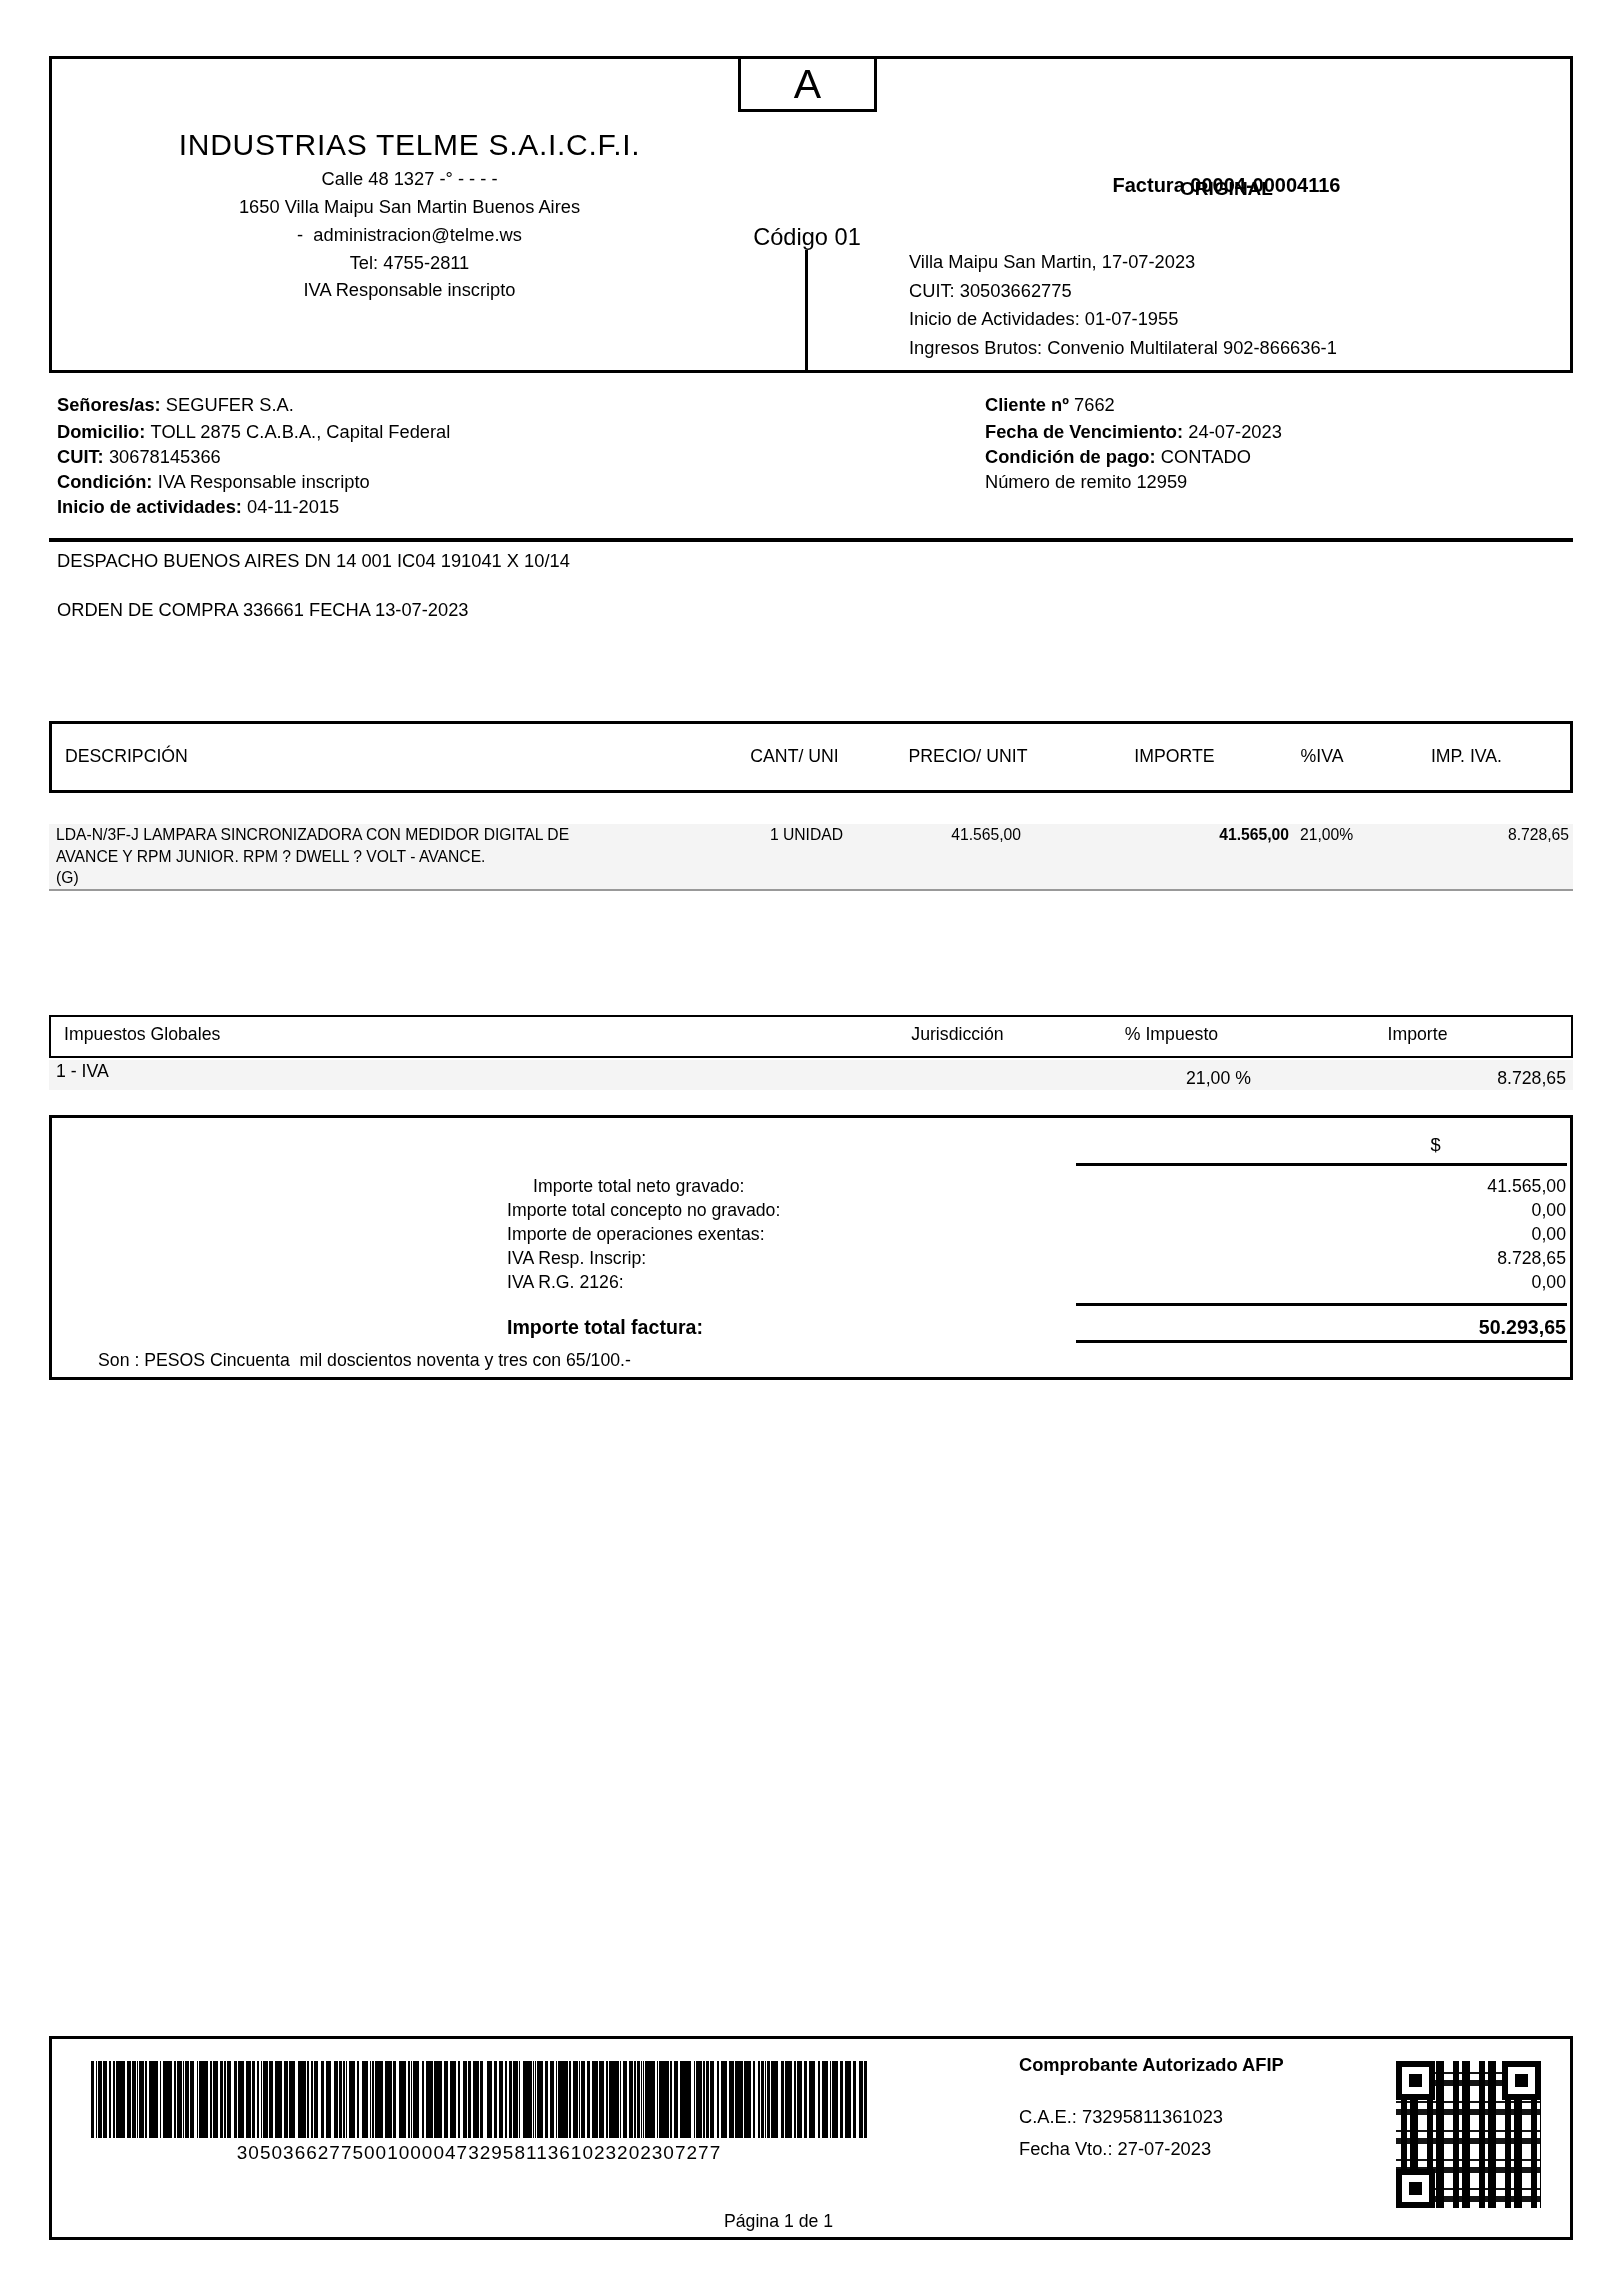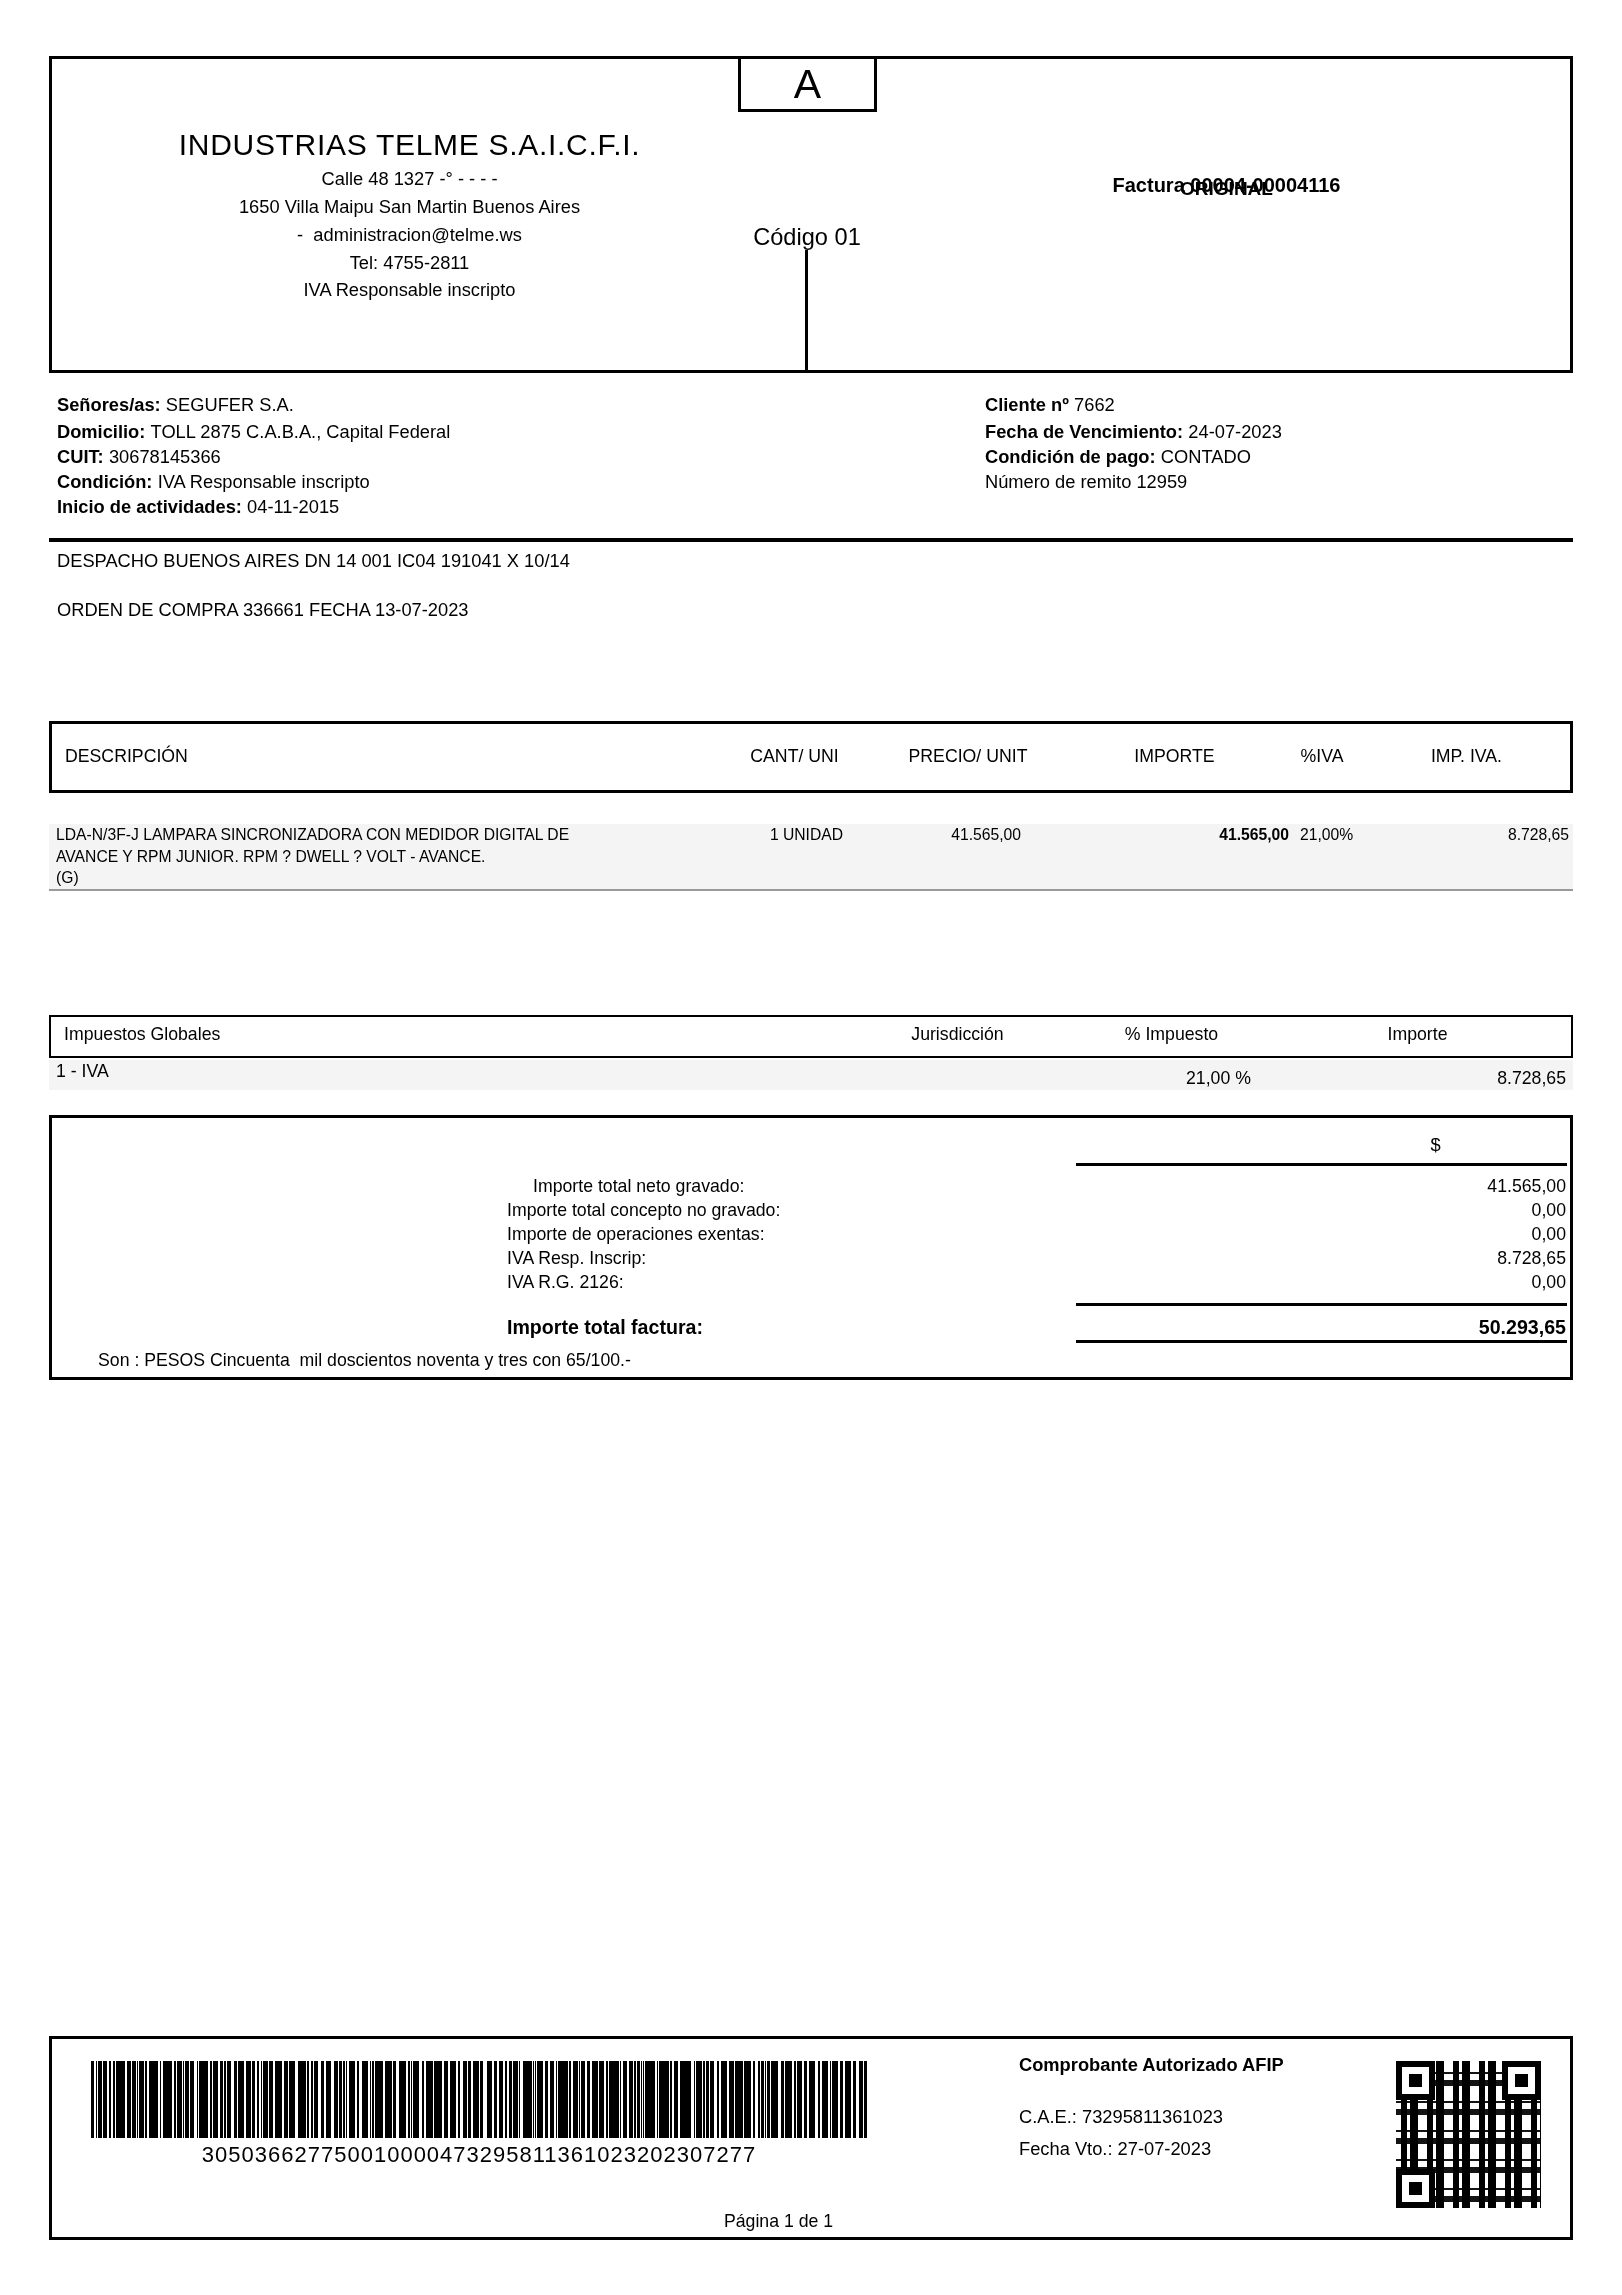--- a/index.html
+++ b/index.html
@@ -44,21 +44,21 @@
   .tot-final{font-size:19.6px;font-weight:bold;}
   .son{font-size:17.7px;white-space:pre;}
   .dollar{font-size:18.3px;}
 
   
   .barcode{background:
      repeating-linear-gradient(90deg,#000 0 2px,transparent 2px 7.2px),
      repeating-linear-gradient(90deg,#000 0 1.3px,transparent 1.3px 4.6px),
      repeating-linear-gradient(90deg,#000 0 3.3px,transparent 3.3px 12.4px),
      repeating-linear-gradient(90deg,#fff 0 1.3px,#000 1.3px 2.6px,#fff 2.6px 5.9px);}
-  .barcode-num{font-size:22px;letter-spacing:1px;}
+  .barcode-num{font-size:19px;letter-spacing:1px;}
   .afip{font-size:18.3px;}
   .qr{background:
      repeating-linear-gradient(0deg,transparent 0 5.9px,rgba(0,0,0,.92) 5.9px 11.8px,transparent 11.8px 17.7px,rgba(0,0,0,.92) 17.7px 20px,transparent 20px 29px),
      repeating-linear-gradient(90deg,#fff 0 5.2px,#000 5.2px 10.5px,#fff 10.5px 13.7px,#000 13.7px 22px,#fff 22px 26px);}
   .qr-finder{position:absolute;width:39px;height:39px;border:6.5px solid #000;
              background:#fff;box-sizing:border-box;}
   .qr-finder::after{content:"";position:absolute;left:6.5px;top:6.5px;width:13px;height:13px;background:#000;}
   .pagina{font-size:17.7px;}
 </style>
 </head>
@@ -80,20 +80,26 @@
     <div class="company-line">Tel: 4755-2811</div>
     <div class="company-line">IVA Responsable inscripto</div>
   </div>
 
   <div class="abs codigo ctr" style="left:676px;top:224px;width:262px;">Código 01</div>
   <div class="abs rule" style="left:805px;top:250px;width:2.6px;height:120px;"></div>
 
   <div class="abs voucher-number b ctr" style="left:965px;top:126px;width:523px;margin-top:48px;">Factura 00004-00004116</div>
   <div class="abs voucher-copy b ctr" style="left:965px;top:178px;width:523px;">ORIGINAL</div>
 
+  <div class="abs" style="left:909px;top:251px;width:654px;">
+    <div class="info-line">Villa Maipu San Martin, 17-07-2023</div>
+    <div class="info-line">CUIT: 30503662775</div>
+    <div class="info-line">Inicio de Actividades: 01-07-1955</div>
+    <div class="info-line">Ingresos Brutos: Convenio Multilateral 902-866636-1</div>
+  </div>
 
   <div class="abs kv" style="left:57px;top:394px;">
     <span class="lbl">Señores/as:</span><span>SEGUFER S.A.</span>
   </div>
   <div class="abs kv" style="left:57px;top:421px;">
     <span class="lbl">Domicilio:</span><span>TOLL 2875 C.A.B.A., Capital Federal</span>
   </div>
   <div class="abs kv" style="left:57px;top:446px;">
     <span class="lbl">CUIT:</span><span>30678145366</span>
   </div>

